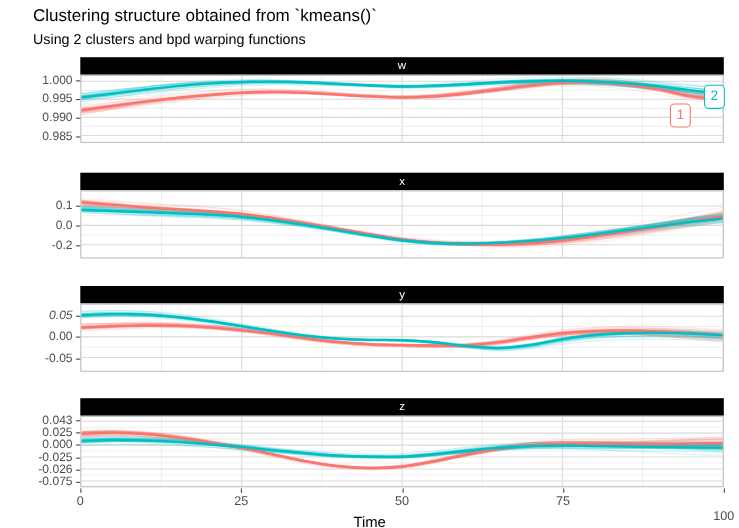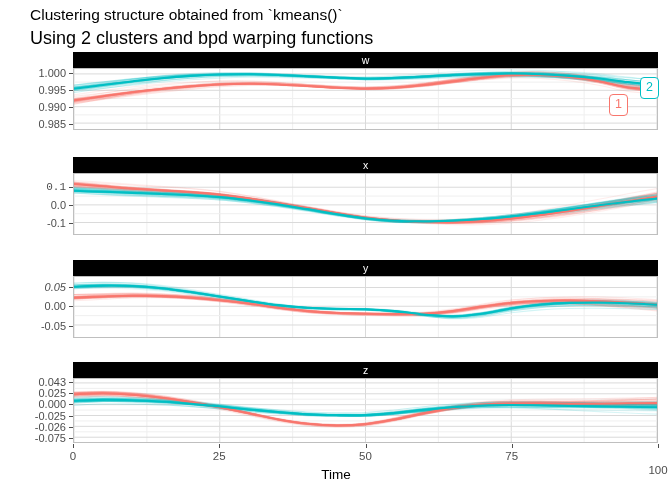--- a/index.html
+++ b/index.html
@@ -18,21 +18,21 @@
     position: absolute;
     left: 30px; top: 6px;
     font-size: 15.5px;
     color: #000000;
     white-space: nowrap;
     letter-spacing: 0px;
   }
   .subtitle {
     position: absolute;
     left: 30px; top: 28px;
-    font-size: 18px;
+    font-size: 13px;
     color: #000000;
     white-space: nowrap;
     text-align: right;
   }
   .panel {
     position: absolute;
     left: 73px;
     width: 585px;
   }
   .strip {
@@ -277,25 +277,25 @@
               <path d="M 0.00 19.25 C 4.88 19.59 19.50 20.66 29.25 21.26 C 39.00 21.86 48.75 22.39 58.50 22.86 C 68.25 23.33 78.00 23.70 87.75 24.10 C 97.50 24.50 107.25 24.77 117.00 25.24 C 126.75 25.71 136.50 26.16 146.25 26.91 C 156.00 27.67 165.75 28.66 175.50 29.76 C 185.25 30.85 195.00 32.11 204.75 33.48 C 214.50 34.85 224.25 36.43 234.00 37.98 C 243.75 39.52 253.50 41.24 263.25 42.75 C 273.00 44.25 282.75 45.89 292.50 47.01 C 302.25 48.13 312.00 48.96 321.75 49.49 C 331.50 50.02 341.25 50.18 351.00 50.17 C 360.75 50.16 370.50 49.84 380.25 49.42 C 390.00 49.00 399.75 48.37 409.50 47.63 C 419.25 46.90 429.00 45.99 438.75 45.00 C 448.50 44.01 458.25 42.86 468.00 41.71 C 477.75 40.56 487.50 39.33 497.25 38.09 C 507.00 36.86 516.75 35.54 526.50 34.30 C 536.25 33.05 546.00 31.77 555.75 30.61 C 565.50 29.44 580.13 27.85 585.00 27.30" fill="none" stroke="#00BFC4" stroke-width="1.15" stroke-opacity="0.184" stroke-linecap="round"></path>
               <path d="M 0.00 18.26 C 4.88 18.56 19.50 19.48 29.25 20.06 C 39.00 20.64 48.75 21.21 58.50 21.74 C 68.25 22.27 78.00 22.75 87.75 23.25 C 97.50 23.75 107.25 24.15 117.00 24.74 C 126.75 25.33 136.50 25.92 146.25 26.78 C 156.00 27.65 165.75 28.75 175.50 29.93 C 185.25 31.12 195.00 32.45 204.75 33.88 C 214.50 35.30 224.25 36.92 234.00 38.49 C 243.75 40.05 253.50 41.78 263.25 43.29 C 273.00 44.81 282.75 46.47 292.50 47.58 C 302.25 48.70 312.00 49.52 321.75 50.00 C 331.50 50.47 341.25 50.57 351.00 50.45 C 360.75 50.33 370.50 49.88 380.25 49.27 C 390.00 48.67 399.75 47.82 409.50 46.83 C 419.25 45.84 429.00 44.64 438.75 43.33 C 448.50 42.02 458.25 40.51 468.00 38.99 C 477.75 37.48 487.50 35.85 497.25 34.24 C 507.00 32.63 516.75 30.93 526.50 29.34 C 536.25 27.75 546.00 26.14 555.75 24.72 C 565.50 23.30 580.13 21.46 585.00 20.81" fill="none" stroke="#00BFC4" stroke-width="1.15" stroke-opacity="0.199" stroke-linecap="round"></path>
               <path d="M 0.00 15.78 C 4.88 16.06 19.50 16.92 29.25 17.48 C 39.00 18.05 48.75 18.62 58.50 19.17 C 68.25 19.72 78.00 20.23 87.75 20.77 C 97.50 21.31 107.25 21.77 117.00 22.42 C 126.75 23.06 136.50 23.71 146.25 24.64 C 156.00 25.57 165.75 26.75 175.50 28.00 C 185.25 29.26 195.00 30.66 204.75 32.16 C 214.50 33.65 224.25 35.33 234.00 36.96 C 243.75 38.58 253.50 40.38 263.25 41.91 C 273.00 43.44 282.75 45.04 292.50 46.14 C 302.25 47.23 312.00 48.01 321.75 48.46 C 331.50 48.91 341.25 48.98 351.00 48.85 C 360.75 48.73 370.50 48.27 380.25 47.69 C 390.00 47.11 399.75 46.30 409.50 45.36 C 419.25 44.43 429.00 43.31 438.75 42.11 C 448.50 40.91 458.25 39.53 468.00 38.18 C 477.75 36.83 487.50 35.40 497.25 34.02 C 507.00 32.64 516.75 31.19 526.50 29.90 C 536.25 28.60 546.00 27.31 555.75 26.23 C 565.50 25.15 580.13 23.90 585.00 23.43" fill="none" stroke="#00BFC4" stroke-width="1.15" stroke-opacity="0.148" stroke-linecap="round"></path>
               <path d="M 0.00 15.33 C 4.88 15.58 19.50 16.31 29.25 16.83 C 39.00 17.35 48.75 17.90 58.50 18.45 C 68.25 18.99 78.00 19.52 87.75 20.09 C 97.50 20.67 107.25 21.18 117.00 21.89 C 126.75 22.59 136.50 23.32 146.25 24.32 C 156.00 25.33 165.75 26.59 175.50 27.92 C 185.25 29.25 195.00 30.73 204.75 32.30 C 214.50 33.86 224.25 35.61 234.00 37.29 C 243.75 38.98 253.50 40.82 263.25 42.41 C 273.00 44.01 282.75 45.71 292.50 46.89 C 302.25 48.06 312.00 48.94 321.75 49.48 C 331.50 50.03 341.25 50.20 351.00 50.15 C 360.75 50.11 370.50 49.74 380.25 49.22 C 390.00 48.70 399.75 47.94 409.50 47.04 C 419.25 46.13 429.00 45.01 438.75 43.79 C 448.50 42.56 458.25 41.12 468.00 39.68 C 477.75 38.24 487.50 36.69 497.25 35.15 C 507.00 33.61 516.75 31.97 526.50 30.45 C 536.25 28.93 546.00 27.38 555.75 26.04 C 565.50 24.69 580.13 22.98 585.00 22.36" fill="none" stroke="#00BFC4" stroke-width="1.15" stroke-opacity="0.256" stroke-linecap="round"></path>
             </g>
             <path d="M 0.00 10.39 C 4.88 10.79 19.50 11.97 29.25 12.76 C 39.00 13.55 48.75 14.44 58.50 15.14 C 68.25 15.83 78.00 16.35 87.75 16.96 C 97.50 17.57 107.25 18.05 117.00 18.78 C 126.75 19.51 136.50 20.24 146.25 21.34 C 156.00 22.43 165.75 23.89 175.50 25.35 C 185.25 26.81 195.00 28.45 204.75 30.09 C 214.50 31.73 224.25 33.49 234.00 35.19 C 243.75 36.90 253.50 38.66 263.25 40.30 C 273.00 41.94 282.75 43.76 292.50 45.04 C 302.25 46.32 312.00 47.23 321.75 47.96 C 331.50 48.69 341.25 49.11 351.00 49.42 C 360.75 49.72 370.50 49.90 380.25 49.78 C 390.00 49.66 399.75 49.30 409.50 48.69 C 419.25 48.08 429.00 47.17 438.75 46.14 C 448.50 45.10 458.25 43.83 468.00 42.49 C 477.75 41.15 487.50 39.63 497.25 38.11 C 507.00 36.59 516.75 35.01 526.50 33.37 C 536.25 31.73 546.00 29.97 555.75 28.26 C 565.50 26.56 580.13 24.01 585.00 23.16" fill="none" stroke="#F8766D" stroke-width="2.1" stroke-linecap="round" stroke-linejoin="round"></path>
             <path d="M 0.00 17.32 C 4.88 17.51 19.50 18.05 29.25 18.42 C 39.00 18.78 48.75 19.15 58.50 19.51 C 68.25 19.88 78.00 20.21 87.75 20.61 C 97.50 21.00 107.25 21.34 117.00 21.88 C 126.75 22.43 136.50 23.01 146.25 23.89 C 156.00 24.77 165.75 25.92 175.50 27.17 C 185.25 28.42 195.00 29.85 204.75 31.36 C 214.50 32.88 224.25 34.62 234.00 36.29 C 243.75 37.96 253.50 39.81 263.25 41.39 C 273.00 42.97 282.75 44.62 292.50 45.77 C 302.25 46.93 312.00 47.78 321.75 48.32 C 331.50 48.87 341.25 49.05 351.00 49.05 C 360.75 49.05 370.50 48.75 380.25 48.32 C 390.00 47.90 399.75 47.26 409.50 46.50 C 419.25 45.74 429.00 44.80 438.75 43.76 C 448.50 42.73 458.25 41.52 468.00 40.30 C 477.75 39.08 487.50 37.78 497.25 36.47 C 507.00 35.16 516.75 33.77 526.50 32.46 C 536.25 31.15 546.00 29.81 555.75 28.63 C 565.50 27.44 580.13 25.89 585.00 25.35" fill="none" stroke="#00BFC4" stroke-width="2.1" stroke-linecap="round" stroke-linejoin="round"></path>
           </svg>
         </div>
       </div>
-      <div class="ylab" style="right: 606px; top: 186.676px; font-family: Liberation Mono, monospace;">0.1</div>
+      <div class="ylab" style="right: 606px; top: 186.676px;">0.1</div>
       <div class="ytickmark" style="left: 69px; top: 186.676px;"></div>
       <div class="ylab" style="right: 606px; top: 204.912px;">0.0</div>
       <div class="ytickmark" style="left: 69px; top: 204.912px;"></div>
-      <div class="ylab" style="right: 606px; top: 223.147px;">-0.1</div>
+      <div class="ylab" style="right: 606px; top: 223.147px;">-0.2</div>
       <div class="ytickmark" style="left: 69px; top: 223.147px;"></div>
       <div class="panel" style="top: 260px; height: 78px;">
         <div class="strip">y</div>
         <div class="plotarea" style="top: 16px; height: 62px;">
           <svg viewBox="0 0 585 62" preserveAspectRatio="none">
             <g>
               <line x1="0" x2="0" y1="0" y2="62" stroke="#d9d9d9" stroke-width="1"></line>
               <line x1="146.25" x2="146.25" y1="0" y2="62" stroke="#d9d9d9" stroke-width="1"></line>
               <line x1="292.5" x2="292.5" y1="0" y2="62" stroke="#d9d9d9" stroke-width="1"></line>
               <line x1="438.75" x2="438.75" y1="0" y2="62" stroke="#d9d9d9" stroke-width="1"></line>

